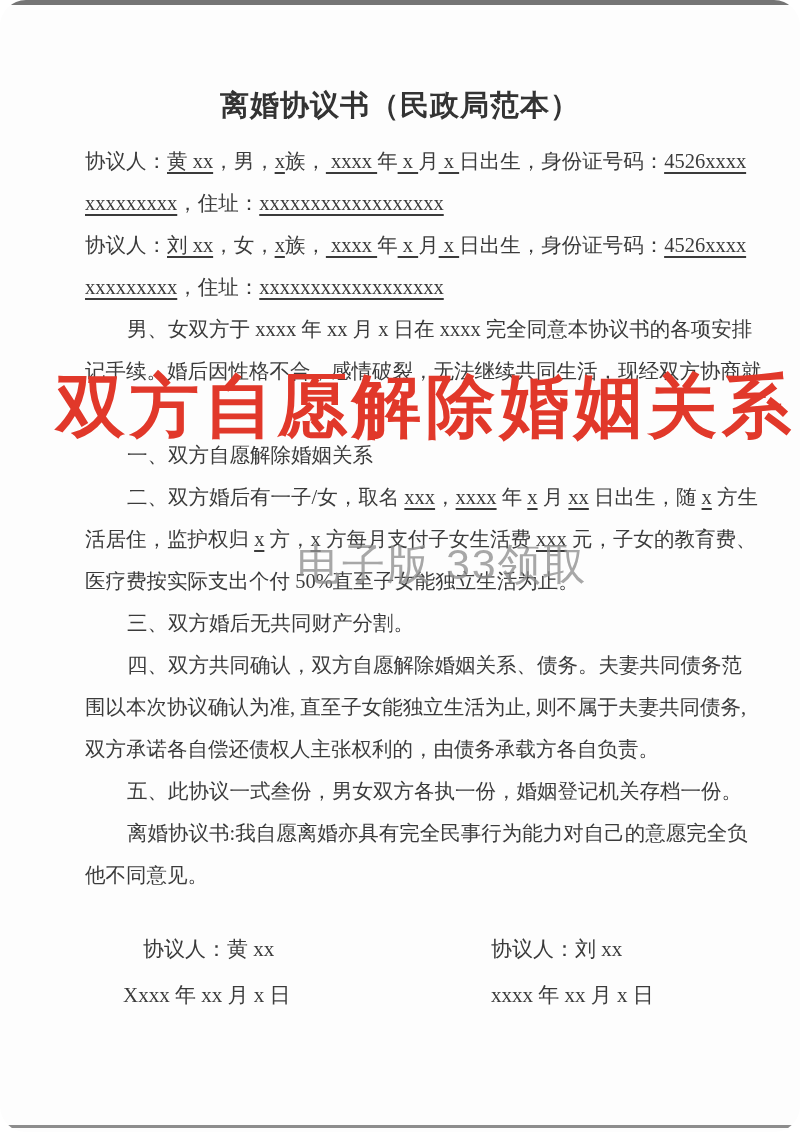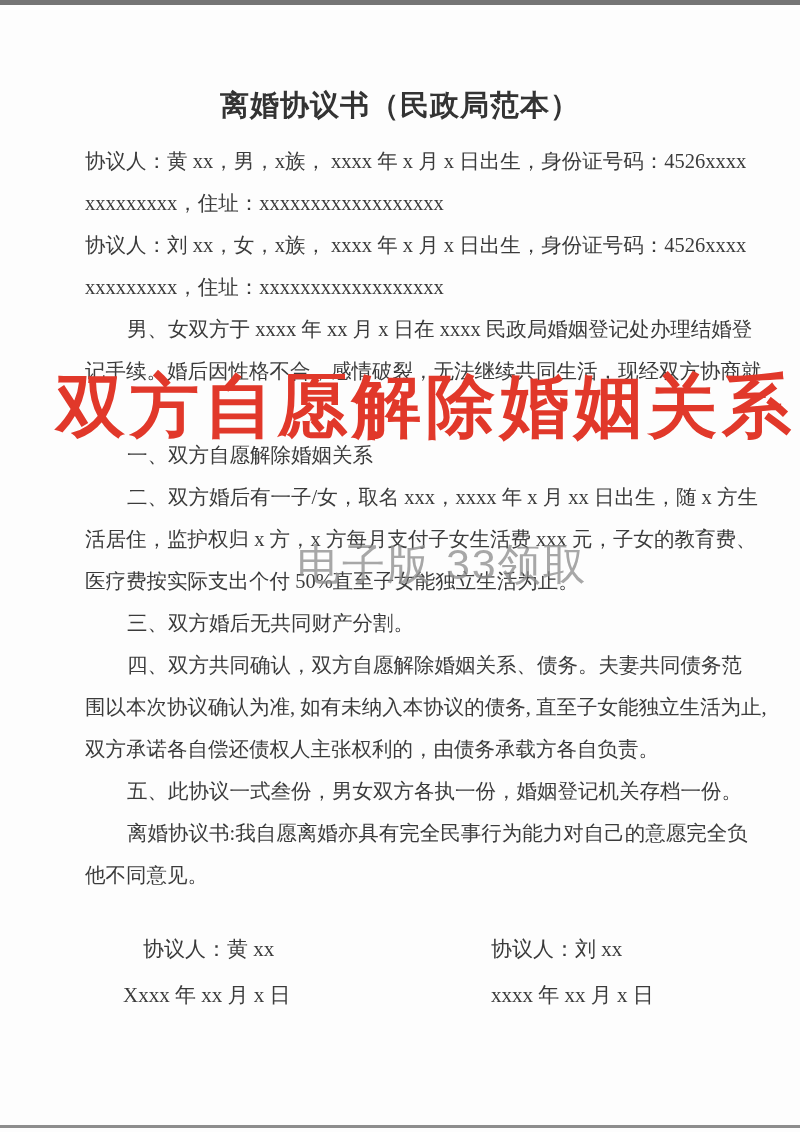--- a/index.html
+++ b/index.html
@@ -3,20 +3,21 @@
 <meta charset="utf-8">
 <style>
   html,body { margin:0; padding:0; background:#ffffff; }
   .page {
     position:relative;
     width:800px; height:1132px;
     background:#fdfdfd;
     overflow:hidden;
     font-family:"Liberation Serif","DejaVu Serif",serif;
     color:#3b3b3b;
+    border-radius:26px;
   }
   .top-edge {
     position:absolute; top:0; left:0; right:0; height:5px;
     background:#757575;
   }
   .bottom-edge {
     position:absolute; top:1125px; left:0; right:0; height:3px;
     background:#8d8d8d;
   }
   .title {
@@ -27,21 +28,21 @@
   }
   .doc-body {
     position:absolute; top:140px; left:85px; width:648px;
     font-size:20.5px;
   }
   .line {
     height:42px; line-height:42px;
     white-space:nowrap;
   }
   .line.indent { padding-left:42px; }
-  .line .u { text-underline-offset:4px; }
+  .line .u { text-decoration:underline; text-underline-offset:4px; }
   .signatures {
     position:absolute; top:928px; left:85px; width:648px;
     font-size:21px;
   }
   .sig-row { display:flex; }
   .sig-col { flex:1 1 50%; }
   .sig-name { line-height:42px; white-space:nowrap; }
   .sig-date { line-height:42px; margin-top:4px; white-space:nowrap; }
   .sig-col.left .sig-name { padding-left:58px; }
   .sig-col.left .sig-date { padding-left:38px; }
@@ -71,30 +72,30 @@
 
   <div class="top-edge"></div>
 
   <h1 class="title">离婚协议书（民政局范本）</h1>
 
   <div class="doc-body">
       <div class="line"><span>协议人：</span><span class="u">黄 xx</span><span>，男，</span><span class="u">x</span><span>族，</span><span class="u"> xxxx </span><span>年</span><span class="u"> x </span><span>月</span><span class="u"> x </span><span>日出生，身份证号码：</span><span class="u">4526xxxx</span></div>
       <div class="line"><span class="u">xxxxxxxxx</span><span>，住址：</span><span class="u">xxxxxxxxxxxxxxxxxx</span></div>
       <div class="line"><span>协议人：</span><span class="u">刘 xx</span><span>，女，</span><span class="u">x</span><span>族，</span><span class="u"> xxxx </span><span>年</span><span class="u"> x </span><span>月</span><span class="u"> x </span><span>日出生，身份证号码：</span><span class="u">4526xxxx</span></div>
       <div class="line"><span class="u">xxxxxxxxx</span><span>，住址：</span><span class="u">xxxxxxxxxxxxxxxxxx</span></div>
-      <div class="line indent"><span>男、女双方于 xxxx 年 xx 月 x 日在 xxxx 民政局婚姻登记处办理结婚登</span></div>
+      <div class="line indent"><span>男、女双方于 xxxx 年 xx 月 x 日在 xxxx 完全同意本协议书的各项安排</span></div>
       <div class="line"><span>记手续。婚后因性格不合，感情破裂，无法继续共同生活，现经双方协商就</span></div>
       <div class="line"></div>
       <div class="line indent"><span>一、双方自愿解除婚姻关系</span></div>
       <div class="line indent"><span>二、双方婚后有一子/女，取名 </span><span class="u">xxx</span><span>，</span><span class="u">xxxx</span><span> 年 </span><span class="u">x</span><span> 月 </span><span class="u">xx</span><span> 日出生，随 </span><span class="u">x</span><span> 方生</span></div>
       <div class="line"><span>活居住，监护权归 </span><span class="u">x</span><span> 方，</span><span class="u">x</span><span> 方每月支付子女生活费 </span><span class="u">xxx</span><span> 元，子女的教育费、</span></div>
       <div class="line"><span>医疗费按实际支出个付 50%直至子女能独立生活为止。</span></div>
       <div class="line indent"><span>三、双方婚后无共同财产分割。</span></div>
       <div class="line indent"><span>四、双方共同确认，双方自愿解除婚姻关系、债务。夫妻共同债务范</span></div>
-      <div class="line"><span>围以本次协议确认为准, 如有未纳入本协议的债务, 直至子女能独立生活为止,</span></div>
+      <div class="line"><span>围以本次协议确认为准, 直至子女能独立生活为止, 则不属于夫妻共同债务,</span></div>
       <div class="line"><span>双方承诺各自偿还债权人主张权利的，由债务承载方各自负责。</span></div>
       <div class="line indent"><span>五、此协议一式叁份，男女双方各执一份，婚姻登记机关存档一份。</span></div>
       <div class="line indent"><span>离婚协议书:我自愿离婚亦具有完全民事行为能力对自己的意愿完全负</span></div>
       <div class="line"><span>他不同意见。</span></div>
     </div>
 
   <div class="signatures">
     <div class="sig-row">
       <div class="sig-col left">
         <div class="sig-name">协议人：黄 xx</div>

